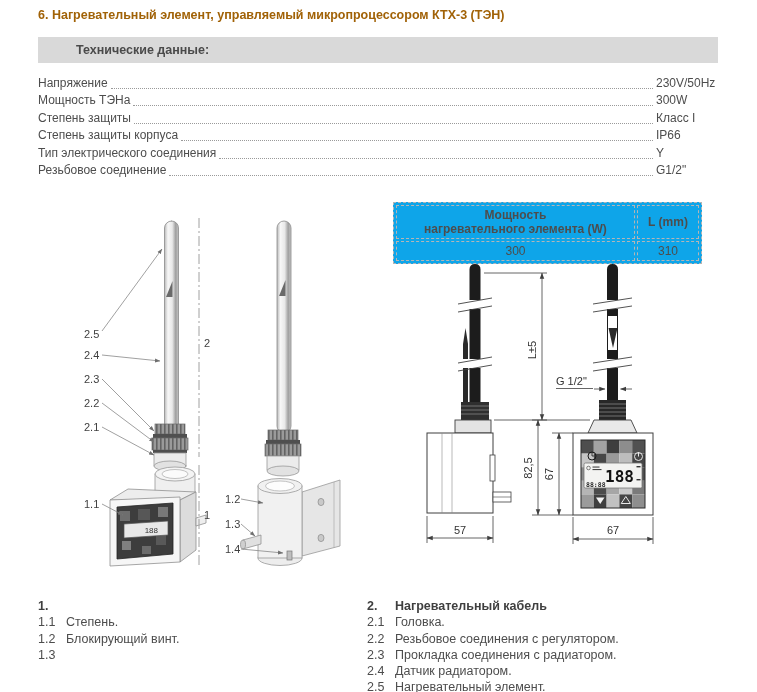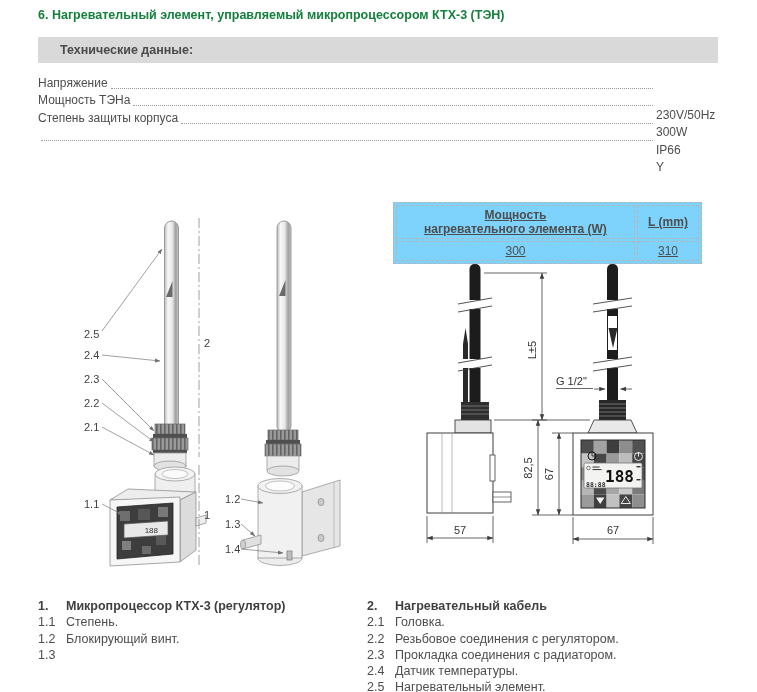--- a/index.html
+++ b/index.html
@@ -2,36 +2,36 @@
 <html><head>
 <meta charset="utf-8">
 <style>
   html,body{margin:0;padding:0;}
   body{
     width:757px;height:692px;background:#ffffff;position:relative;overflow:hidden;
     font-family:"Liberation Sans",sans-serif;color:#4d4d4d;
   }
   .page-title{
     position:absolute;left:38px;top:8px;width:690px;
-    font-size:12.5px;font-weight:bold;color:#15803d;
+    font-size:12.5px;font-weight:bold;color:#a16207;
   }
   .section-bar{
     position:absolute;left:38px;top:37px;width:680px;height:26px;
-    background:#d9d9d9;line-height:26px;padding-left:22px;box-sizing:border-box;
+    background:#d9d9d9;line-height:26px;padding-left:38px;box-sizing:border-box;
     font-size:12.5px;font-weight:bold;color:#4a4a4a;
   }
   .specs{position:absolute;left:38px;top:76px;width:678px;}
   .spec-row{display:flex;align-items:flex-start;height:17.4px;font-size:12px;}
   .spec-label{white-space:nowrap;line-height:14px;}
   .spec-dots{flex:1;border-bottom:1px dotted #9a9a9a;margin:0 3px 2px 3px;height:12px;}
-  .spec-value{width:60px;flex:none;white-space:nowrap;line-height:14px;margin-top:32px;}
+  .spec-value{width:60px;flex:none;white-space:nowrap;line-height:14px;}
   .ptable{
     position:absolute;left:393px;top:202px;
     border-collapse:separate;border-spacing:2px;
-    border:1px dashed #b5b5b5;background:#7dd3fc;text-decoration:underline;
+    border:1px dashed #b5b5b5;background:#0ea5e9;
   }
   .ptable th,.ptable td{
     border:1px dashed #b5b5b5;font-size:12px;color:#4d4d4d;
     text-align:center;vertical-align:middle;padding:1px 4px;
   }
   .ptable th{font-weight:bold;white-space:pre-line;height:30px;}
   .ptable td{height:16px;}
   .col-power{width:229px;}
   .col-length{width:52px;}
   .drawing-svg{position:absolute;left:0;top:205px;}
@@ -60,27 +60,38 @@
     <span class="spec-label">Напряжение</span>
     <span class="spec-dots"></span>
     <span class="spec-value">230V/50Hz</span>
   </div>
   <div class="spec-row">
     <span class="spec-label">Мощность ТЭНа</span>
     <span class="spec-dots"></span>
     <span class="spec-value">300W</span>
   </div>
   <div class="spec-row">
+    <span class="spec-label">Степень защиты</span>
+    <span class="spec-dots"></span>
+    <span class="spec-value">Класс I</span>
+  </div>
+  <div class="spec-row">
     <span class="spec-label">Степень защиты корпуса</span>
     <span class="spec-dots"></span>
     <span class="spec-value">IP66</span>
   </div>
   <div class="spec-row">
+    <span class="spec-label">Тип электрического соединения</span>
     <span class="spec-dots"></span>
     <span class="spec-value">Y</span>
+  </div>
+  <div class="spec-row">
+    <span class="spec-label">Резьбовое соединение</span>
+    <span class="spec-dots"></span>
+    <span class="spec-value">G1/2"</span>
   </div>
 </div>
 
 <table class="ptable">
   <thead>
     <tr>
       <th class="col-power">Мощность
 нагревательного элемента (W)</th>
       <th class="col-length">L (mm)</th>
     </tr>
@@ -332,21 +343,20 @@
   <g stroke="#3f3f3f" stroke-width="0.8" fill="none">
     <line x1="556" y1="388.5" x2="593" y2="388.5"></line>
     <line x1="594" y1="389" x2="605" y2="389" marker-end="url(#arrD)"></line>
     <line x1="632" y1="389" x2="620.5" y2="389" marker-end="url(#arrD)"></line>
   </g>
 </svg>
 
 <div class="legend-col c1">
   <div class="lg-row title">
     <span class="lg-num">1.</span>
-    <span>Микропроцессор КТХ-3 (регулятор)</span>
   </div>
   <div class="lg-row">
     <span class="lg-num">1.1</span>
     <span>Степень.</span>
   </div>
   <div class="lg-row">
     <span class="lg-num">1.2</span>
     <span>Блокирующий винт.</span>
   </div>
   <div class="lg-row">
@@ -366,19 +376,19 @@
   <div class="lg-row">
     <span class="lg-num">2.2</span>
     <span>Резьбовое соединения с регулятором.</span>
   </div>
   <div class="lg-row">
     <span class="lg-num">2.3</span>
     <span>Прокладка соединения с радиатором.</span>
   </div>
   <div class="lg-row">
     <span class="lg-num">2.4</span>
-    <span>Датчик температуры.</span>
+    <span>Датчик радиатором.</span>
   </div>
   <div class="lg-row">
     <span class="lg-num">2.5</span>
     <span>Нагревательный элемент.</span>
   </div>
 </div>
 
 </body></html>

